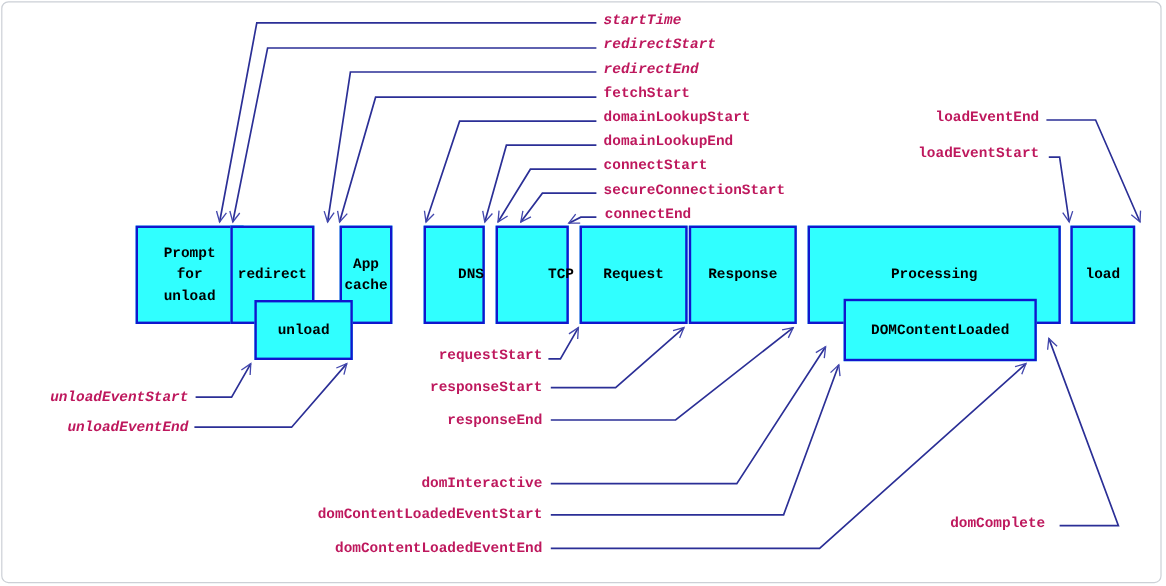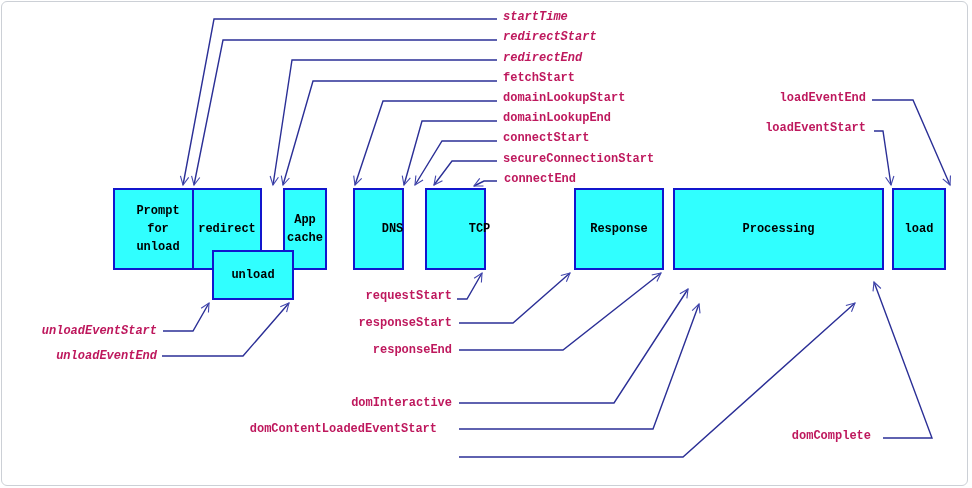--- a/index.html
+++ b/index.html
@@ -60,26 +60,28 @@
     <polyline points="883,438 932,438 874,282" marker-end="url(#ah)"></polyline>
   </svg>
 
   <div class="box" style="left:113px;top:188px;width:90px;height:82px;">Prompt
 for
 unload</div>
   <div class="box" style="left:192px;top:188px;width:70px;height:82px;">redirect</div>
   <div class="box" style="left:283px;top:188px;width:44px;height:82px;">App
 cache</div>
   <div class="box" style="left:353px;top:188px;width:51px;height:82px;padding-left:28px;">DNS</div>
-  <div class="box" style="left:425px;top:188px;width:61px;height:82px;padding-left:48px;">TCP</div>
+  <div class="box" style="left:413px;top:188px;width:61px;height:82px;padding-left:48px;">TCP</div>
+  <div class="box" style="left:483px;top:188px;width:90px;height:82px;">Request</div>
   <div class="box" style="left:574px;top:188px;width:90px;height:82px;">Response</div>
   <div class="box" style="left:673px;top:188px;width:211px;height:82px;">Processing</div>
   <div class="box" style="left:892px;top:188px;width:54px;height:82px;">load</div>
 
   <div class="box" style="left:212px;top:250px;width:82px;height:50px;">unload</div>
+  <div class="box" style="left:703px;top:249px;width:161px;height:52px;">DOMContentLoaded</div>
 
   <div class="lbl it" style="left:503px;top:10px;">startTime</div>
   <div class="lbl it" style="left:503px;top:30px;">redirectStart</div>
   <div class="lbl it" style="left:503px;top:51px;">redirectEnd</div>
   <div class="lbl" style="left:503px;top:71px;">fetchStart</div>
   <div class="lbl" style="left:503px;top:91px;">domainLookupStart</div>
   <div class="lbl" style="left:503px;top:111px;">domainLookupEnd</div>
   <div class="lbl" style="left:503px;top:131px;">connectStart</div>
   <div class="lbl" style="left:503px;top:152px;">secureConnectionStart</div>
   <div class="lbl" style="left:476px;top:172px;margin-left:28px;">connectEnd</div>
@@ -87,16 +89,17 @@
   <div class="lbl" style="right:106px;top:91px;">loadEventEnd</div>
   <div class="lbl" style="right:106px;top:121px;">loadEventStart</div>
 
   <div class="lbl it" style="right:815px;top:324px;">unloadEventStart</div>
   <div class="lbl it" style="right:815px;top:349px;">unloadEventEnd</div>
 
   <div class="lbl" style="right:520px;top:289px;">requestStart</div>
   <div class="lbl" style="right:520px;top:316px;">responseStart</div>
   <div class="lbl" style="right:520px;top:343px;">responseEnd</div>
   <div class="lbl" style="right:520px;top:396px;">domInteractive</div>
-  <div class="lbl" style="right:535px;top:422px;margin-left:32px;">domContentLoadedEventStart</div>
+  <div class="lbl" style="right:520px;top:422px;margin-left:32px;">domContentLoadedEventStart</div>
+  <div class="lbl" style="right:520px;top:450px;">domContentLoadedEventEnd</div>
 
   <div class="lbl" style="right:101px;top:429px;margin-left:44px;">domComplete</div>
 </div>
 
 </body></html>

